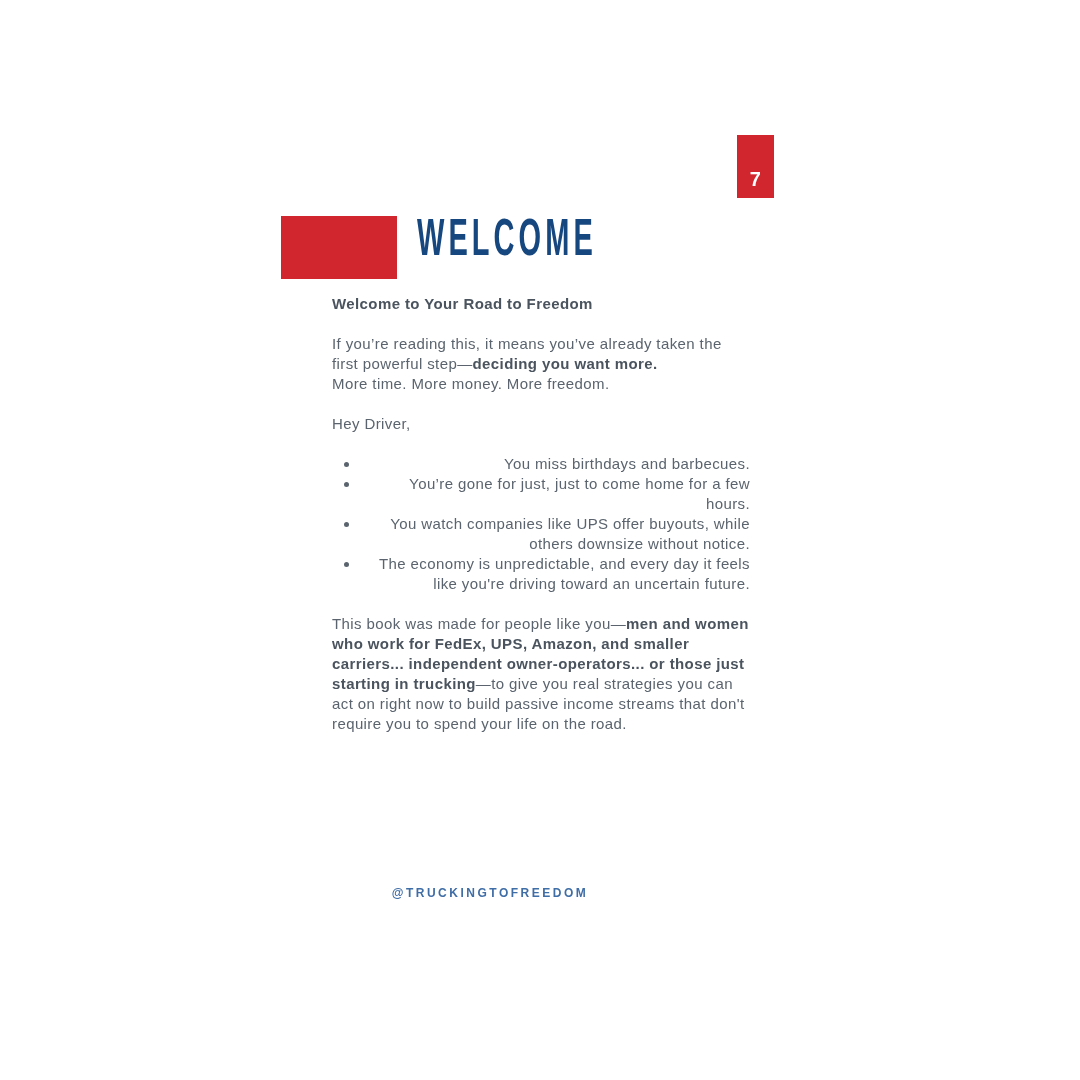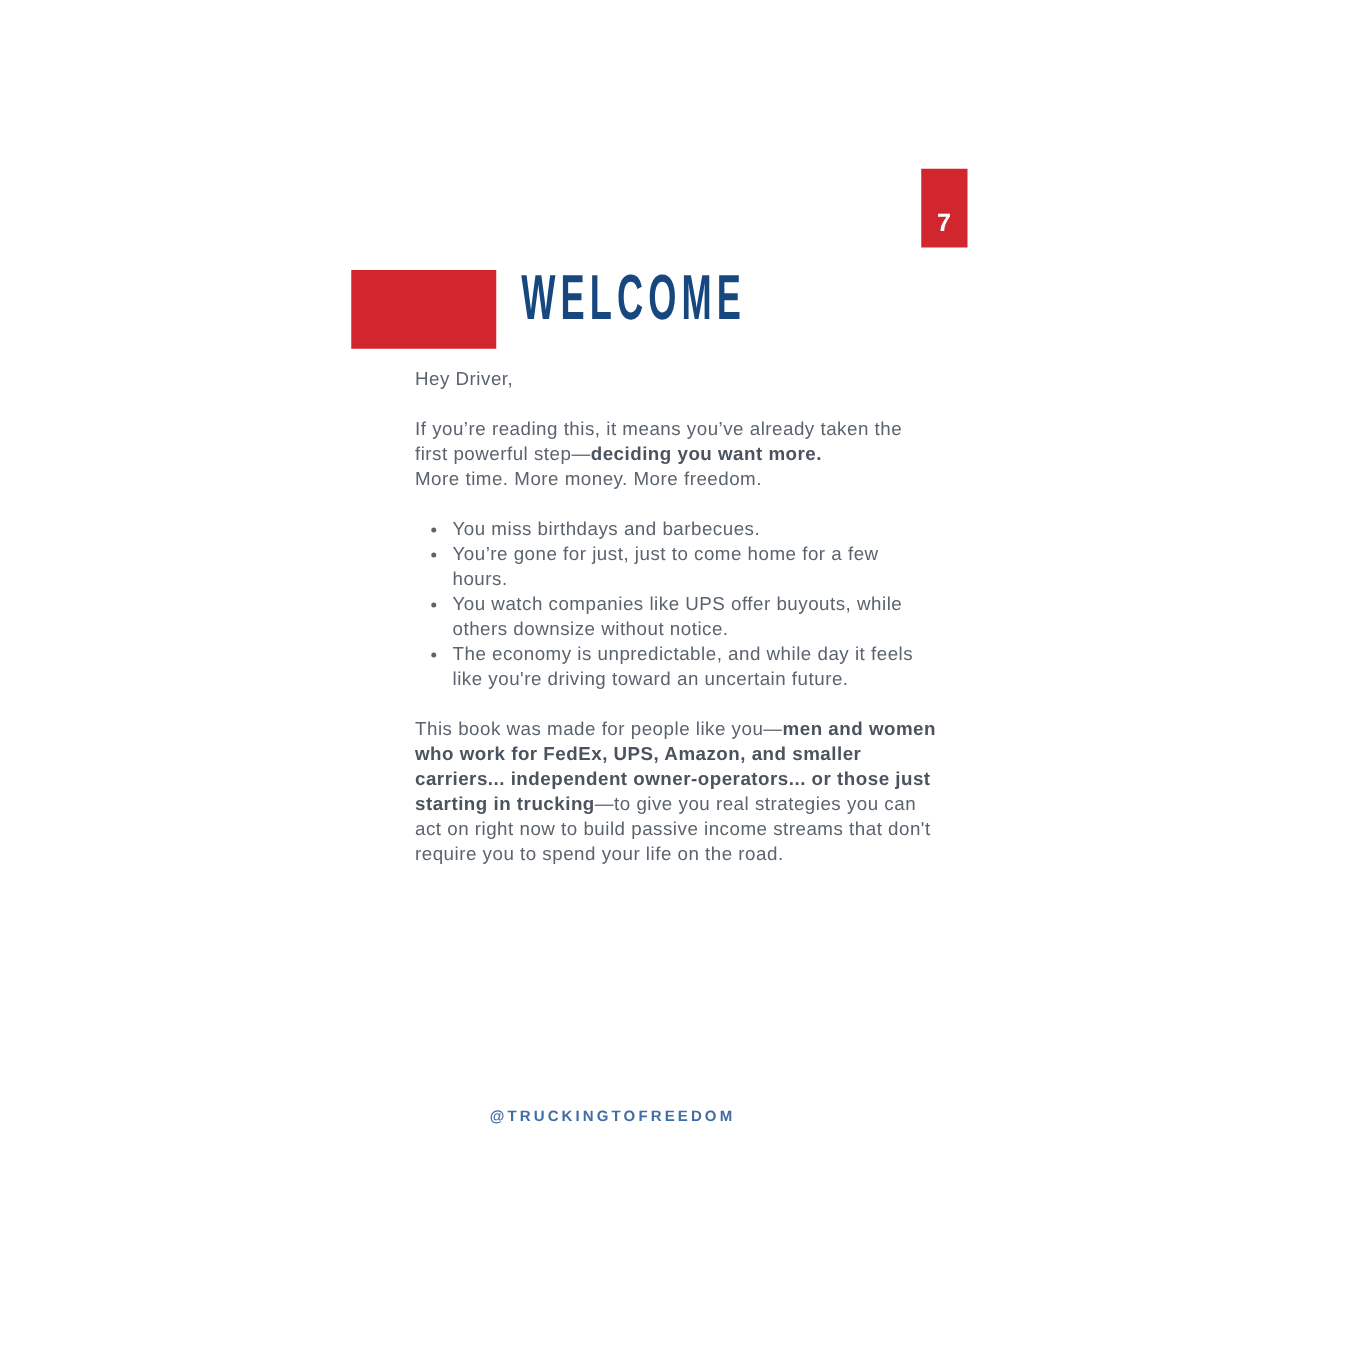--- a/index.html
+++ b/index.html
@@ -80,20 +80,21 @@
   }
   .content p:last-child { margin-bottom: 0; }
   .bold {
     font-weight: bold;
     color: #4b545e;
   }
   .content ul {
     margin: 20px 0 20px 0;
     padding-left: 28px;
     list-style: disc outside;
+    text-align: right;
   }
   .content ul li {
     margin: 0;
     padding-left: 2px;
   }
 
   
   .footer {
     position: absolute;
     left: 0;
@@ -113,32 +114,33 @@
 
   <div class="page-badge">
     <span>7</span>
   </div>
 
   <div class="red-block"></div>
 
   <h1 class="chapter-title">WELCOME</h1>
 
   <div class="content">
-
-    <p>Hey Driver,</p>
+    <p class="bold">Welcome to Your Road to Freedom</p>
 
     <p><span>If you’re reading this, it means you’ve already taken the first powerful step—</span><span class="bold">deciding you want more.</span><br>
     <span>More time. More money. More freedom.</span></p>
+
+    <p>Hey Driver,</p>
 
 
     <ul>
       <li>You miss birthdays and barbecues.</li>
       <li>You’re gone for just, just to come home for a few hours.</li>
       <li>You watch companies like UPS offer buyouts, while others downsize without notice.</li>
-      <li>The economy is unpredictable, and while day it feels like you're driving toward an uncertain future.</li>
+      <li>The economy is unpredictable, and every day it feels like you're driving toward an uncertain future.</li>
     </ul>
 
 
     <p><span>This book was made for people like you—</span><span class="bold">men and women who work for FedEx, UPS, Amazon, and smaller carriers... independent owner-operators... or those just starting in trucking</span><span>—to give you real strategies you can act on right now to build passive income streams that don't require you to spend your life on the road.</span></p>
   </div>
 
   <div class="footer">@TRUCKINGTOFREEDOM</div>
 
 </div>
 

